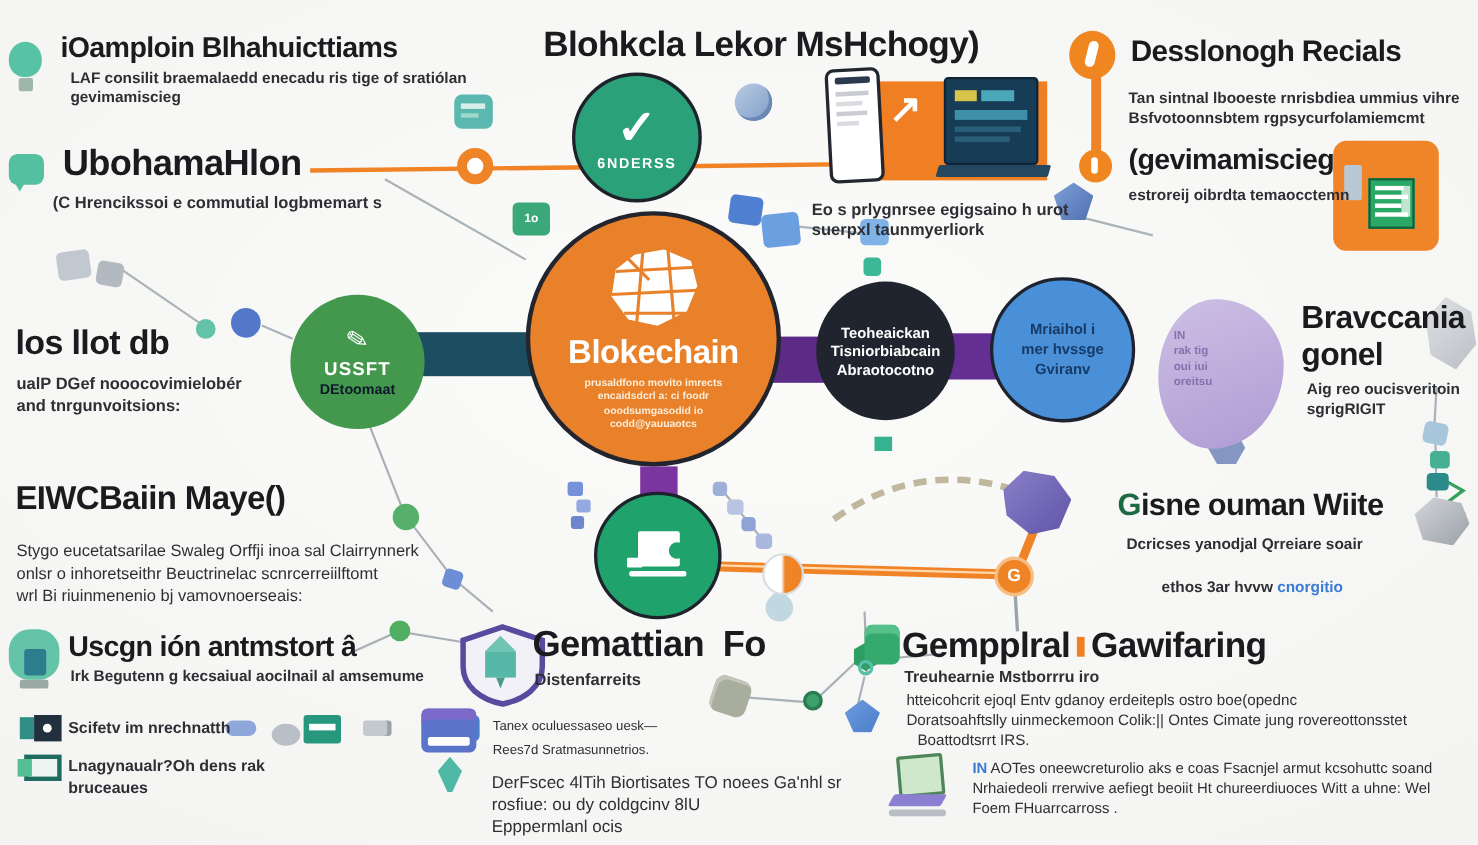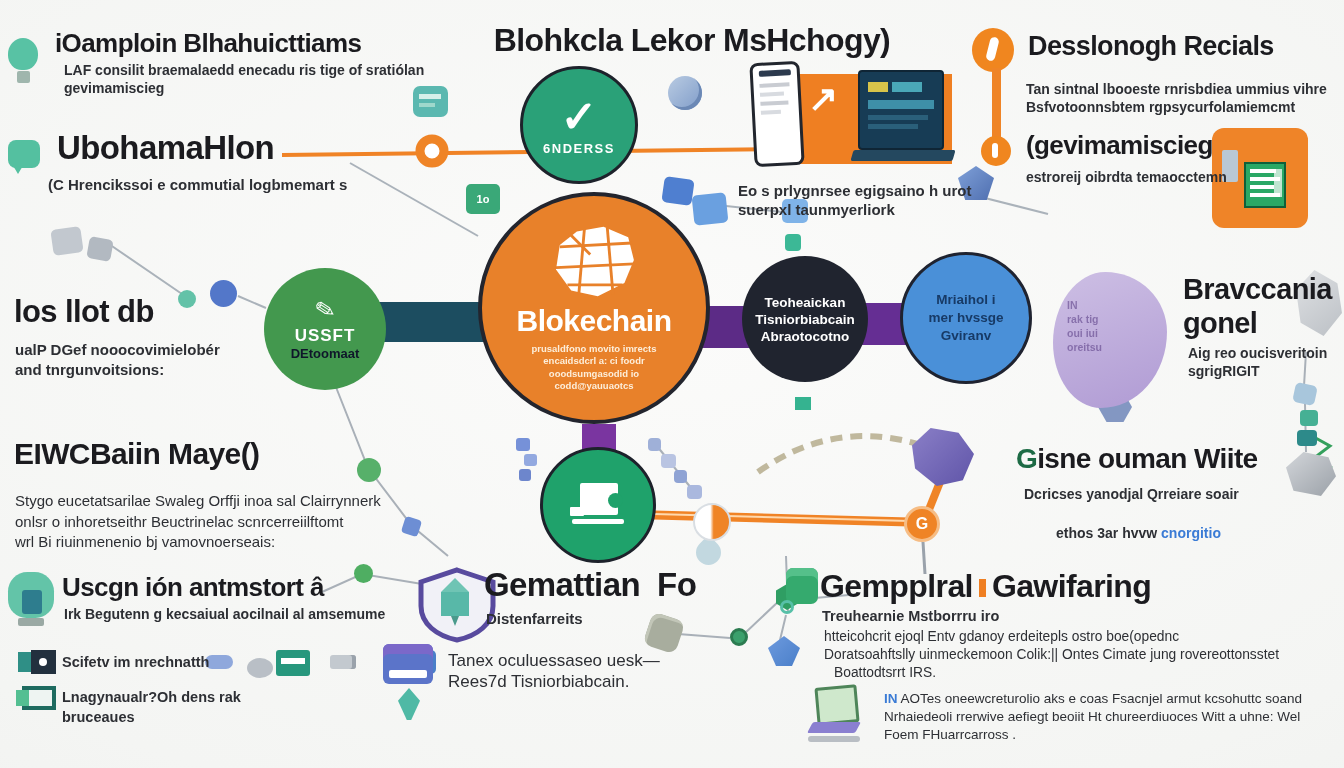--- a/index.html
+++ b/index.html
@@ -309,23 +309,28 @@
   <div class="txt hd" style="left:62px; top:574px; font-size:26px;">Uscgn ión antmstort â</div>
   <div class="txt small" style="left:64px; top:606px; font-size:14px;">Irk Begutenn g kecsaiual aocilnail al amsemume</div>
   <div class="txt small" style="left:62px; top:654px; font-size:14.5px;">Scifetv im nrechnatth</div>
   <div class="txt small" style="left:62px; top:687px; font-size:14.5px; line-height:20px;">
     <div>Lnagynaualr?Oh dens rak</div>
     <div>bruceaues</div>
   </div>
 
   <div class="txt hd" style="left:484px; top:568px; font-size:33px; white-space:pre;">Gemattian  Fo</div>
   <div class="txt small" style="left:486px; top:610px; font-size:15px;">Distenfarreits</div>
-  <div class="txt thin" style="left:448px; top:650px; font-size:17px; line-height:21px; font-weight:500;">
+  <div class="txt thin" style="left:448px; top:650px; font-size:12px; line-height:21px; font-weight:500;">
     <div>Tanex oculuessaseo uesk—</div>
-    <div>Rees7d Tisniorbiabcain.</div>
+    <div>Rees7d Sratmasunnetrios.</div>
+  </div>
+  <div class="txt thin" style="left:447px; top:702px; font-size:15.5px; line-height:20px; font-weight:500;">
+    <div>DerFscec 4lTih Biortisates TO noees Ga'nhl sr</div>
+    <div>rosfiue: ou dy coldgcinv 8lU</div>
+    <div>Epppermlanl ocis</div>
   </div>
 
   <div class="txt hd" style="left:820px; top:570px; font-size:32px;">
     <span>Gempplral</span><span style="display:inline-block; width:7px; height:18px; background:#ef7f22; margin:0 6px;"></span><span>Gawifaring</span>
   </div>
   <div class="txt small" style="left:822px; top:608px; font-size:14.5px;">Treuhearnie Mstborrru iro</div>
   <div class="txt thin" style="left:824px; top:628px; font-size:13.8px; line-height:18px; font-weight:500;">
     <div>htteicohcrit ejoql Entv gdanoy erdeitepls ostro boe(opednc</div>
     <div>Doratsoahftslly uinmeckemoon Colik:|| Ontes Cimate jung rovereottonsstet</div>
     <div style="text-indent:10px;">Boattodtsrrt IRS.</div>

